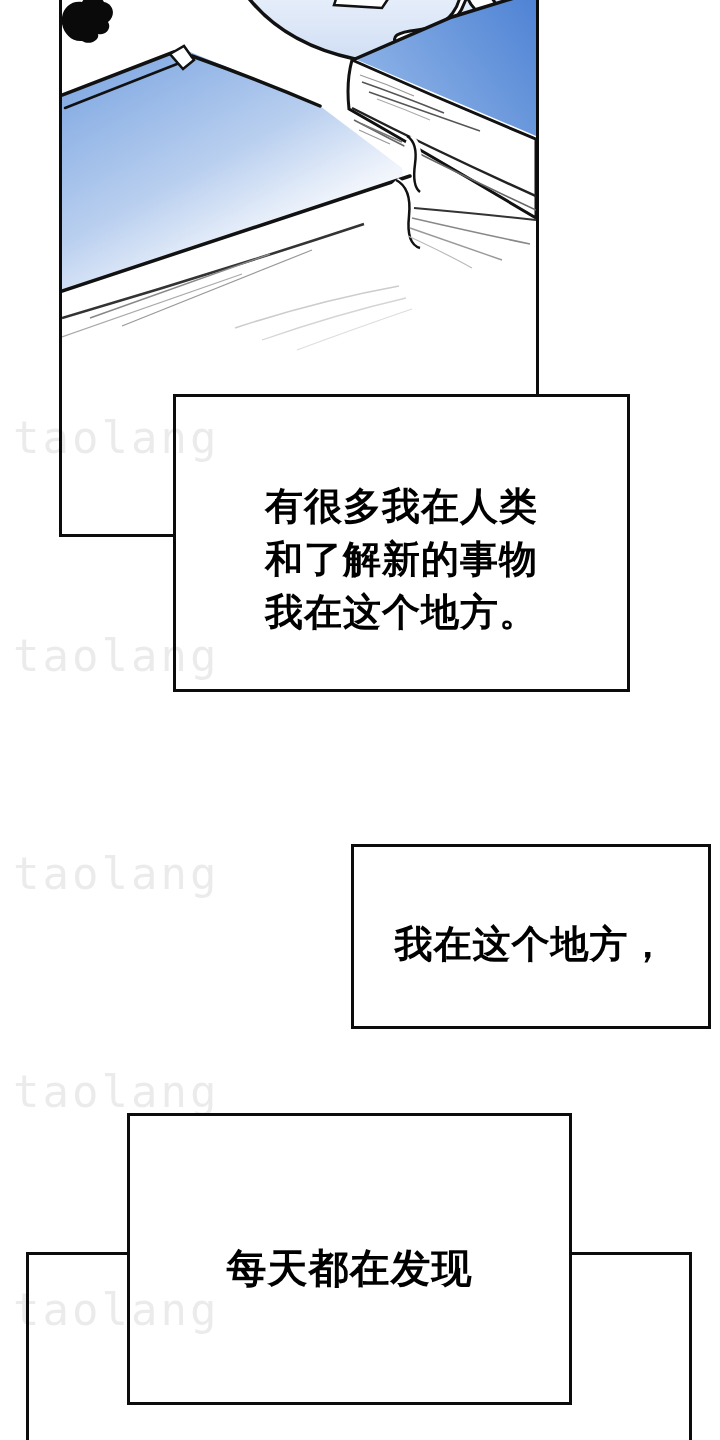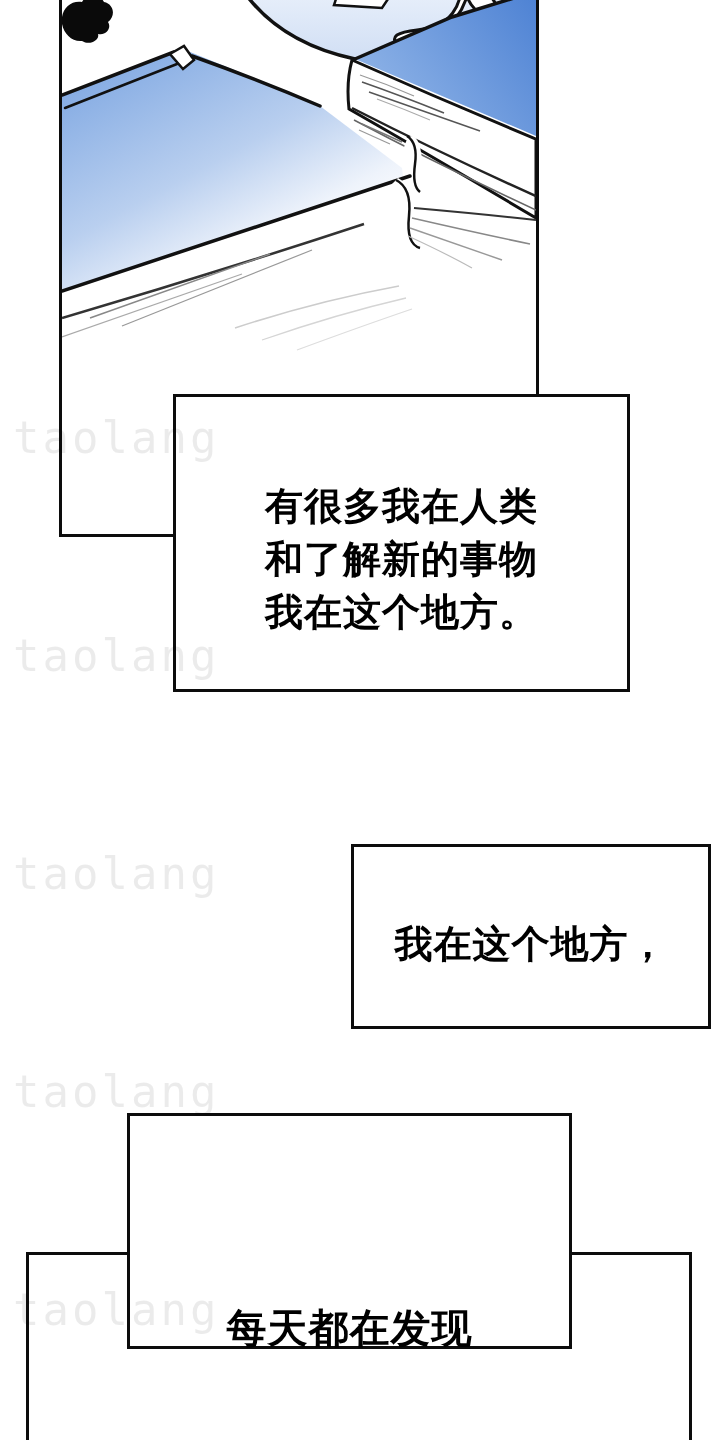--- a/index.html
+++ b/index.html
@@ -47,21 +47,21 @@
     color:#000;
     font-weight:600;
     text-align:center;
     letter-spacing:1px;
   }
   .caption .line{display:block;white-space:nowrap;}
   .caption-1{left:137px;top:394px;width:457px;height:298px;font-size:38px;line-height:53px;margin-left:36px;}
   .caption-1 .text{transform:translateY(16px);}
   .caption-2{left:351px;top:844px;width:360px;height:185px;font-size:38px;line-height:52px;}
   .caption-2 .text{transform:translateY(7px);}
-  .caption-3{left:127px;top:1113px;width:445px;height:236px;font-size:40px;line-height:54px;justify-content:flex-end;}
+  .caption-3{left:127px;top:1113px;width:445px;height:292px;font-size:40px;line-height:54px;}
   .caption-3 .text{transform:translateY(9px);}
   
   .wm{
     position:absolute;
     left:4px;
     z-index:5;
     font-family:"DejaVu Sans Mono",monospace;
     font-size:44px;
     letter-spacing:3px;
     color:rgba(0,0,0,0.08);

